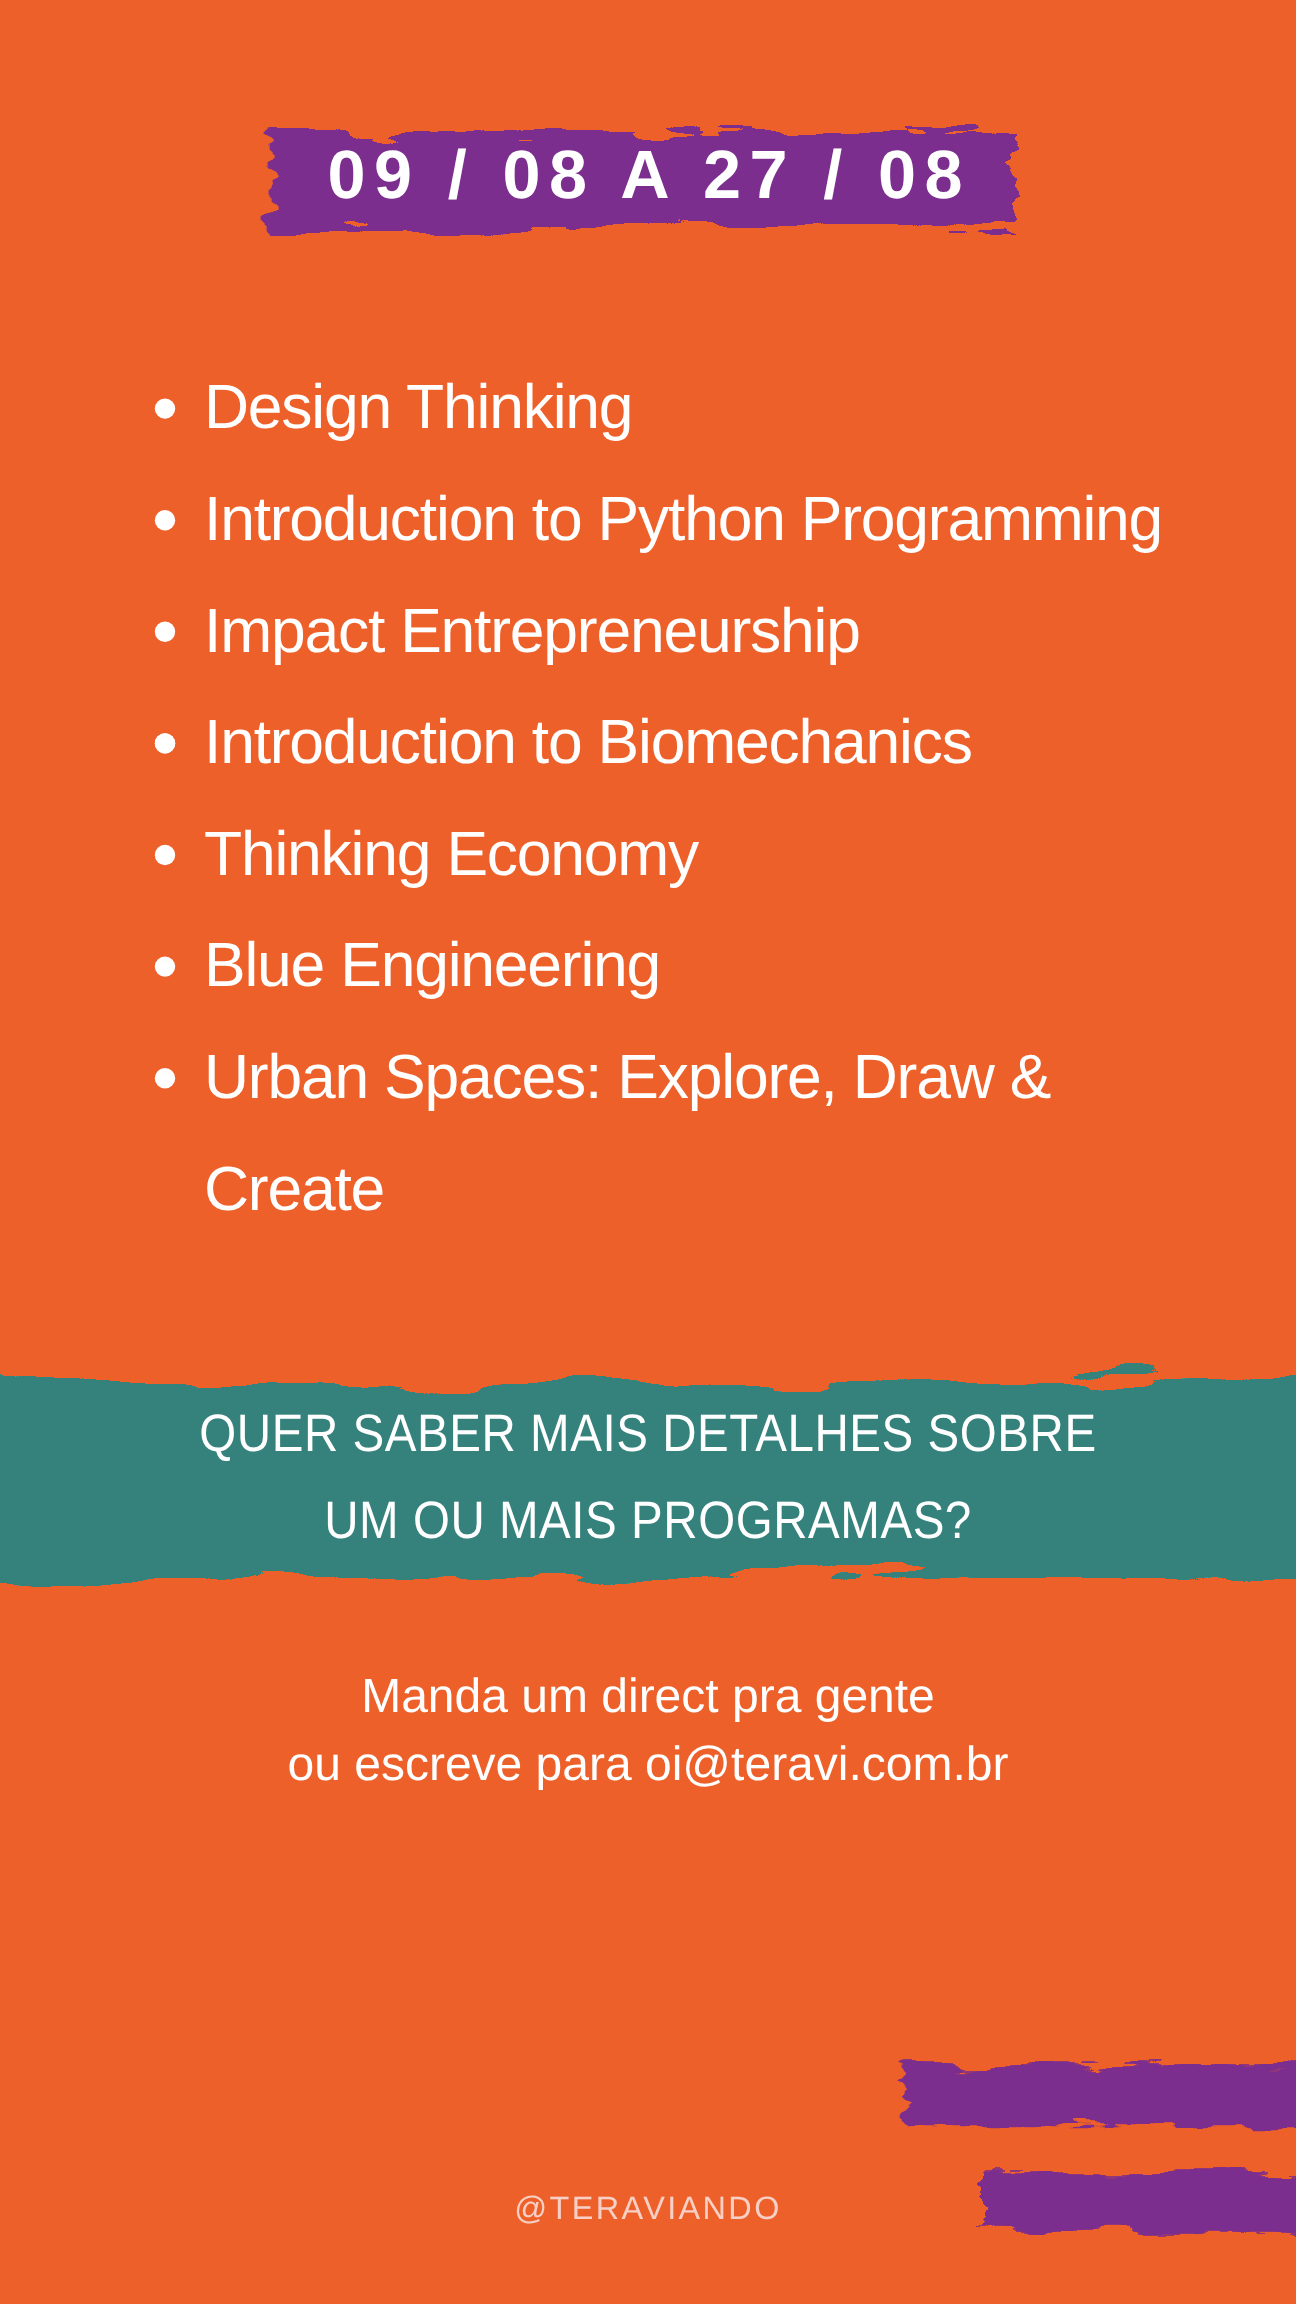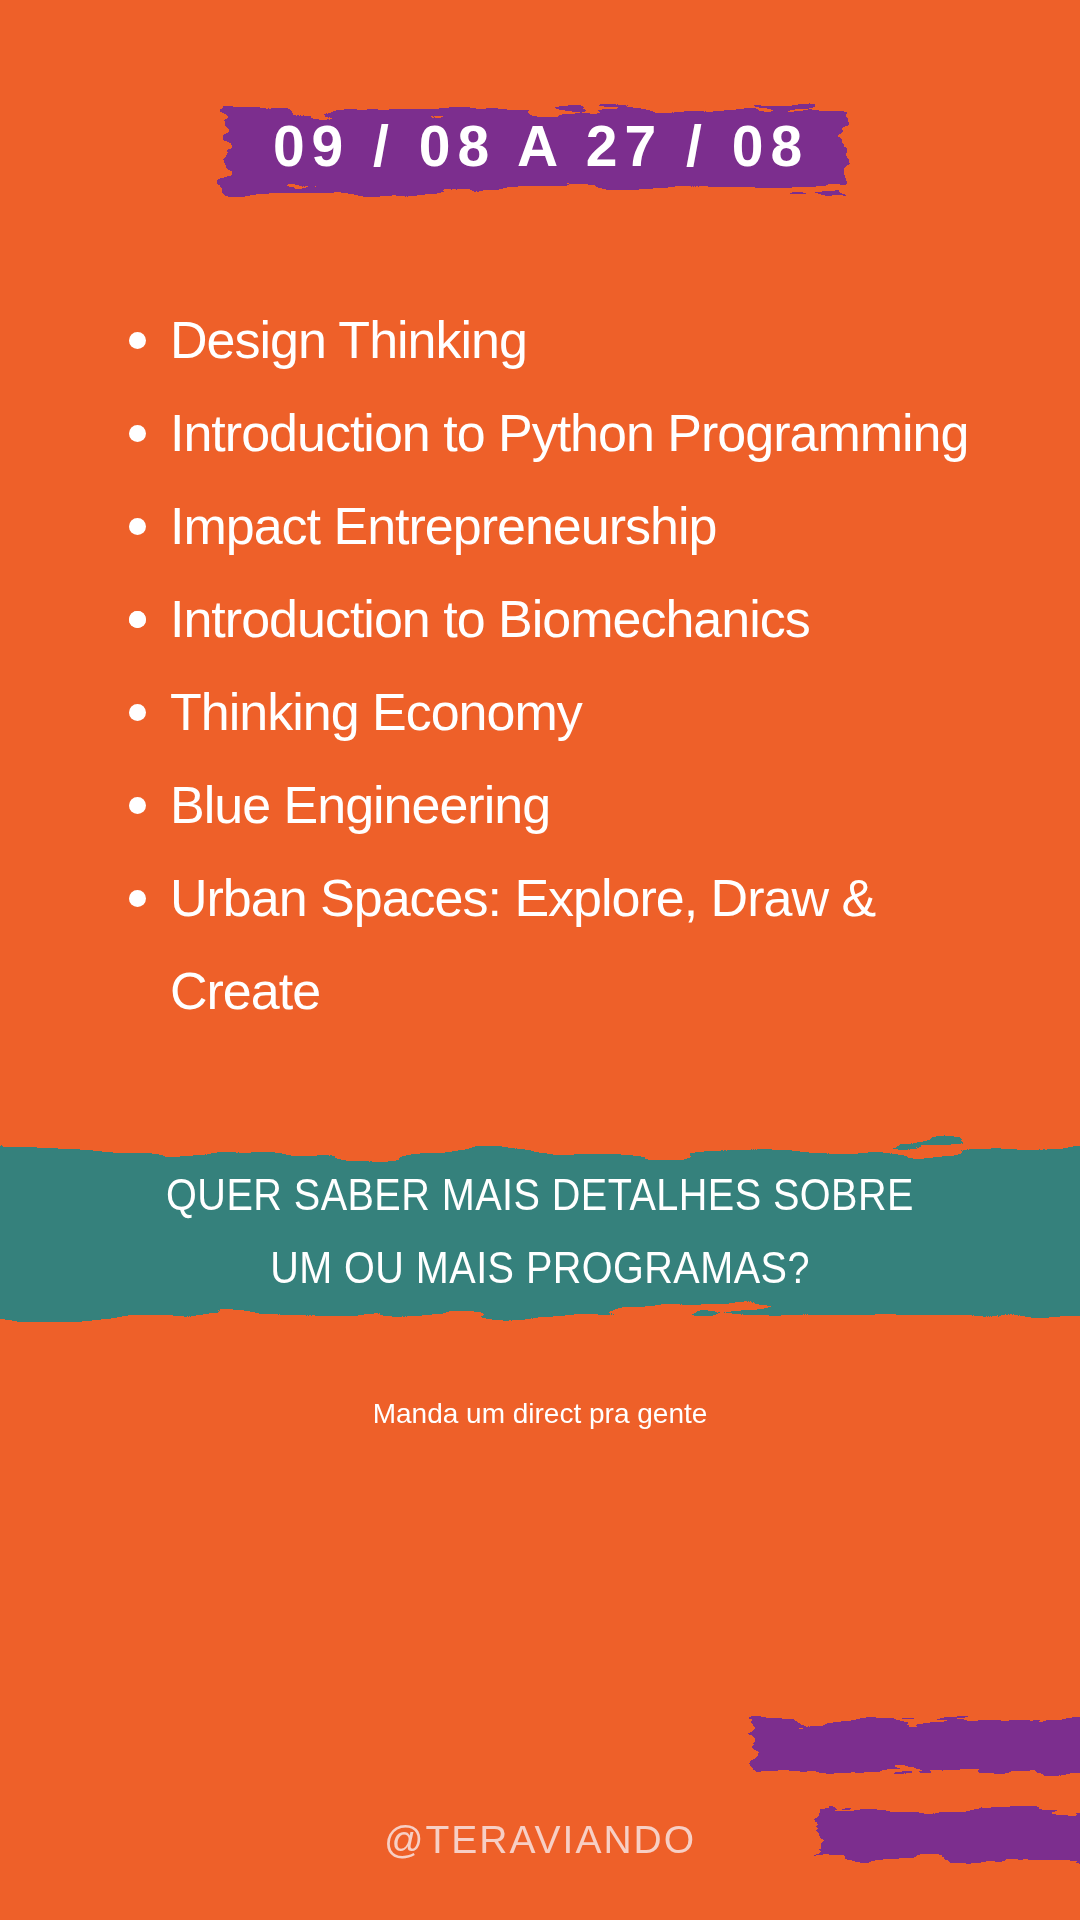--- a/index.html
+++ b/index.html
@@ -69,30 +69,30 @@
     transform: scaleX(0.9);
     transform-origin: 50% 50%;
     letter-spacing: 0.5px;
   }
   .contact-text {
     position: absolute;
     left: 0; top: 1386px;
     width: 1080px;
     text-align: center;
     line-height: 56px;
-    font-size: 28px;
+    font-size: 40px;
     color: var(--text-white, #FFFFFF);
   }
   .handle {
     position: absolute;
     left: 0; top: 1813px;
     width: 1080px;
     text-align: center;
     line-height: 54px;
-    font-size: 39px;
+    font-size: 27px;
     letter-spacing: 2px;
     color: var(--handle-peach, #F7CFC5);
   }
 </style>
 </head>
 <body>
 
 <div class="canvas">
 
   <svg width="0" height="0" style="position:absolute" aria-hidden="true">
@@ -159,20 +159,21 @@
   <svg class="brush" style="left:0; top:1115px;" width="1080" height="260">
     <rect class="fill-teal" x="-30" y="35" width="1140" height="165" filter="url(#rough-b)"></rect>
   </svg>
   <div class="cta-text">
     <div>QUER SABER MAIS DETALHES SOBRE</div>
     <div>UM OU MAIS PROGRAMAS?</div>
   </div>
 
   <div class="contact-text">
     <div>Manda um direct pra gente</div>
+    <div>ou escreve para oi@teravi.com.br</div>
   </div>
 
   <svg class="brush" style="left:735px; top:1705px;" width="345" height="80">
     <rect class="fill-purple" x="18" y="16" width="360" height="50" filter="url(#rough-c)"></rect>
   </svg>
   <svg class="brush" style="left:800px; top:1795px;" width="280" height="80">
     <rect class="fill-purple" x="20" y="16" width="300" height="48" filter="url(#rough-d)"></rect>
   </svg>
 
   <div class="handle">@TERAVIANDO</div>

